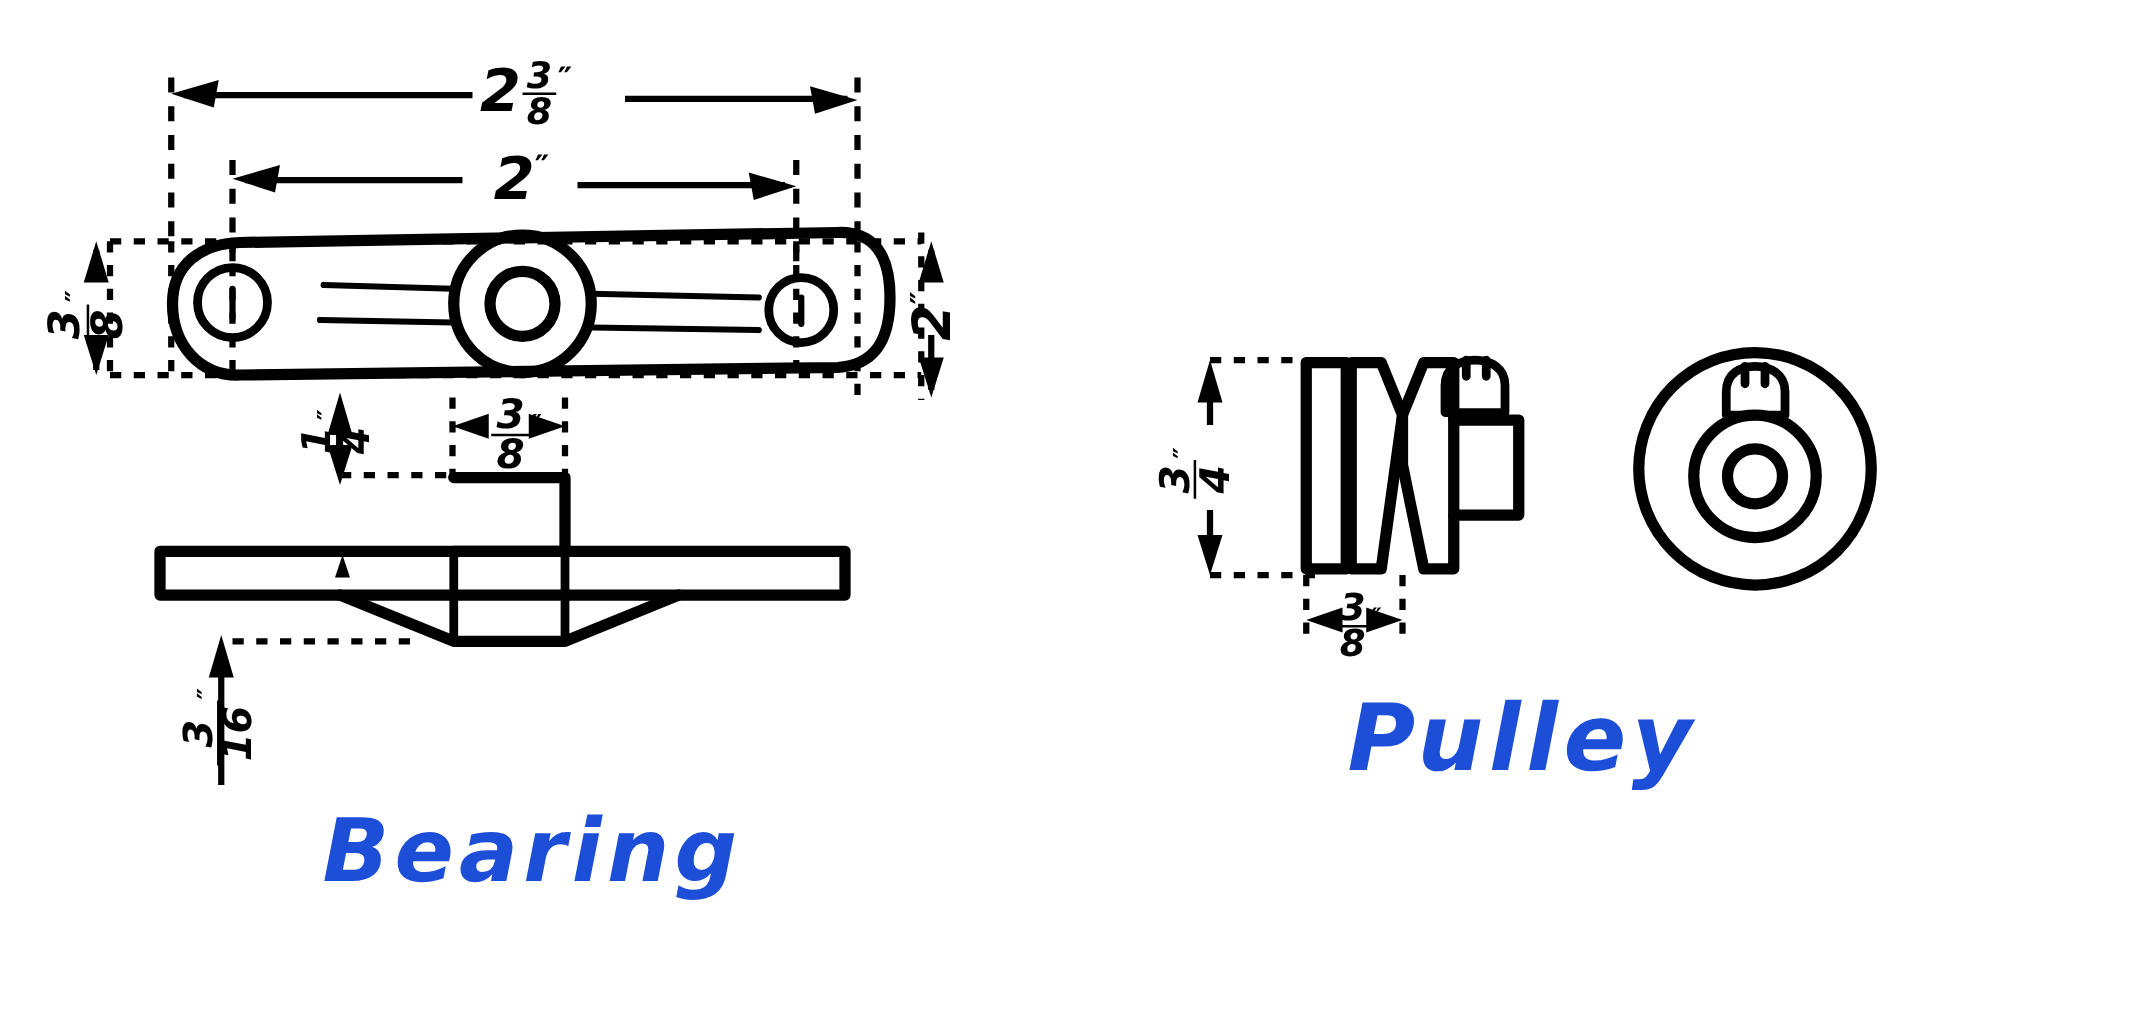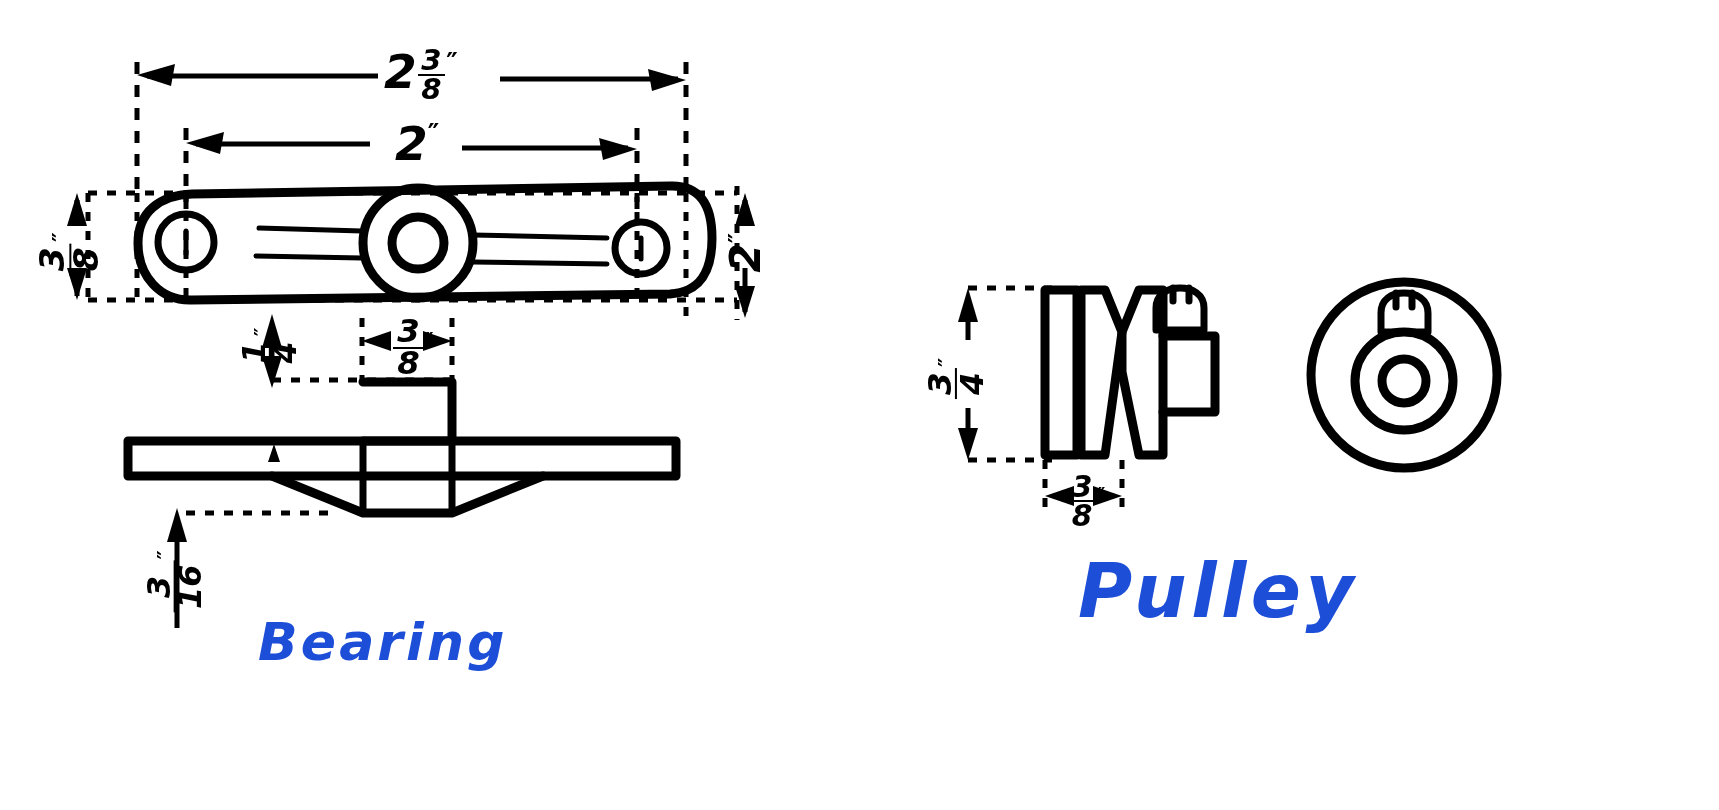--- a/index.html
+++ b/index.html
@@ -309,17 +309,17 @@
       </span><span class="prime">″</span>
   </div>
 
   <div class="label" style="left:1067px; top:474px; font-size:33px;">
     <span class="frac" style="font-size:0.9em;">
         <span class="num">3</span>
         <span class="den">8</span>
       </span><span class="prime">″</span>
   </div>
 
-  <div class="part-title" style="left:258px; top:612px; font-size:52px;">Bearing</div>
+  <div class="part-title" style="left:258px; top:640px; font-size:70px;">Bearing</div>
 
   <div class="part-title" style="left:1078px; top:548px; font-size:74px;">Pulley</div>
 
 </div>
 
 </body></html>

